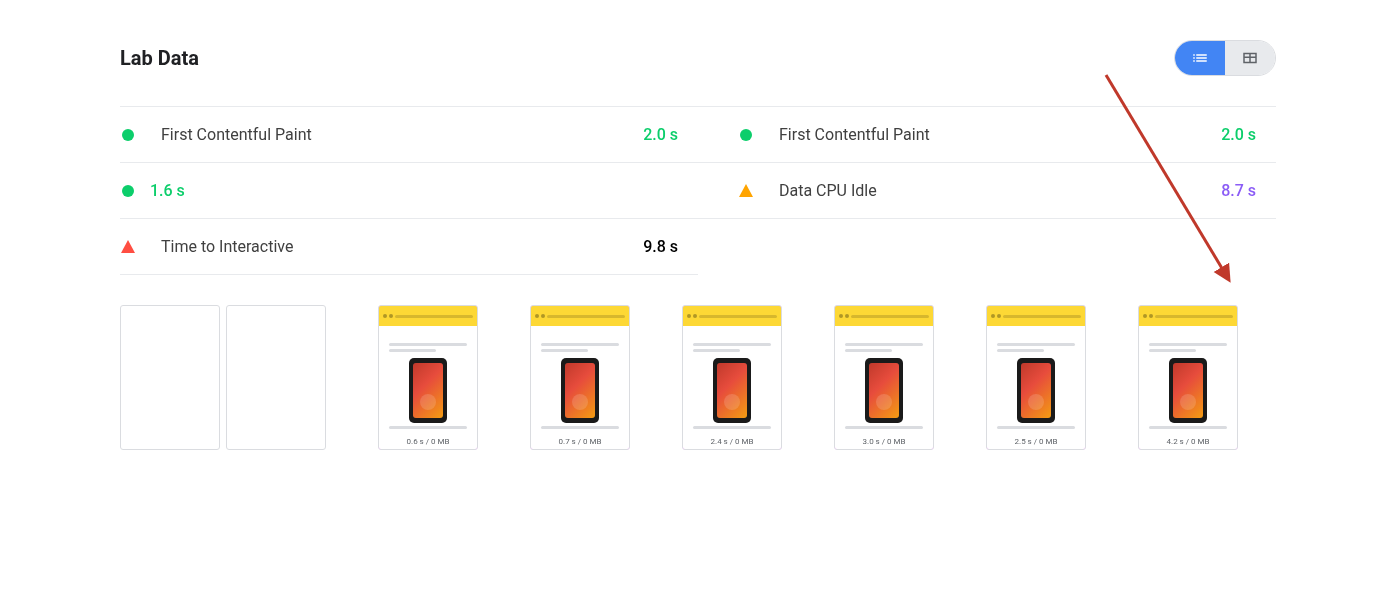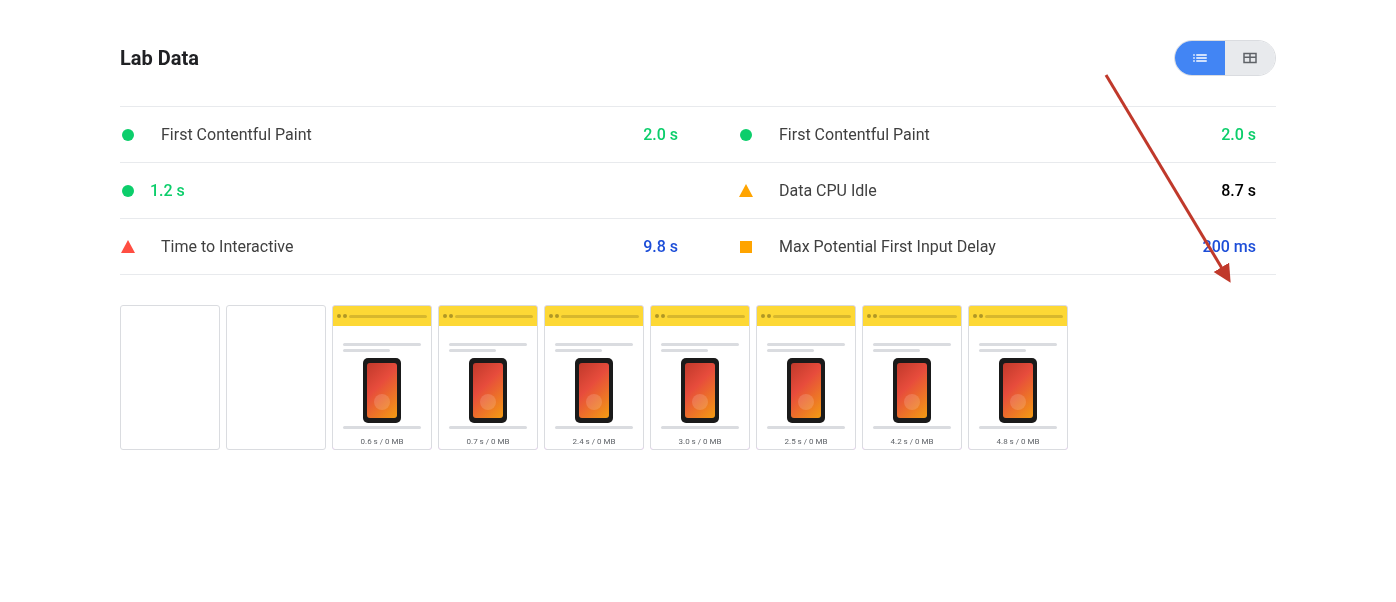--- a/index.html
+++ b/index.html
@@ -130,22 +130,22 @@
       flex: 1;
       margin-left: 11px;
     }
 
     .metric-value {
       font-size: 16px;
       font-weight: 500;
     }
 
     .metric-value.green { color: #0cce6b; }
-    .metric-value.orange { color: #000000; }
-    .metric-value.red { color: #1d4ed8; }
+    .metric-value.orange { color: #8b5cf6; }
+    .metric-value.red { color: #000000; }
 
     
     .filmstrip {
       display: flex;
       gap: 6px;
       overflow-x: auto;
       padding-bottom: 4px;
     }
 
     .filmstrip-frame {
@@ -158,20 +158,21 @@
       overflow: hidden;
       position: relative;
     }
 
     .filmstrip-frame.blank {
       background: #fff;
     }
 
     .filmstrip-frame.colored {
       background: #f0abfc;
+      margin-left: 46px;
     }
 
     .frame-inner {
       width: 100%;
       height: 100%;
       display: flex;
       flex-direction: column;
     }
 
     .frame-browser-bar {
@@ -321,46 +322,39 @@
         <div class="icon-green-circle"></div>
       </div>
       <span class="metric-name">First Contentful Paint</span>
       <span class="metric-value green">2.0 s</span>
     </div>
 
     <div class="metric-row">
       <div class="metric-icon">
         <div class="icon-green-circle"></div>
       </div>
-      <span class="metric-value green">1.2 s</span>
+      <span class="metric-value green">1.6 s</span>
     </div>
 
     <div class="metric-row right-col">
       <div class="metric-icon">
         <div class="icon-orange-triangle"></div>
       </div>
       <span class="metric-name">Data CPU Idle</span>
       <span class="metric-value orange">8.7 s</span>
     </div>
 
     <div class="metric-row">
       <div class="metric-icon">
         <div class="icon-red-triangle"></div>
       </div>
       <span class="metric-name">Time to Interactive</span>
       <span class="metric-value red">9.8 s</span>
     </div>
 
-    <div class="metric-row right-col">
-      <div class="metric-icon">
-        <div class="icon-orange-square"></div>
-      </div>
-      <span class="metric-name">Max Potential First Input Delay</span>
-      <span class="metric-value red">200 ms</span>
-    </div>
 
   </div>
 
   <div class="filmstrip">
 
     <div class="filmstrip-frame blank"></div>
 
     <div class="filmstrip-frame blank"></div>
 
     <div class="filmstrip-frame colored">

